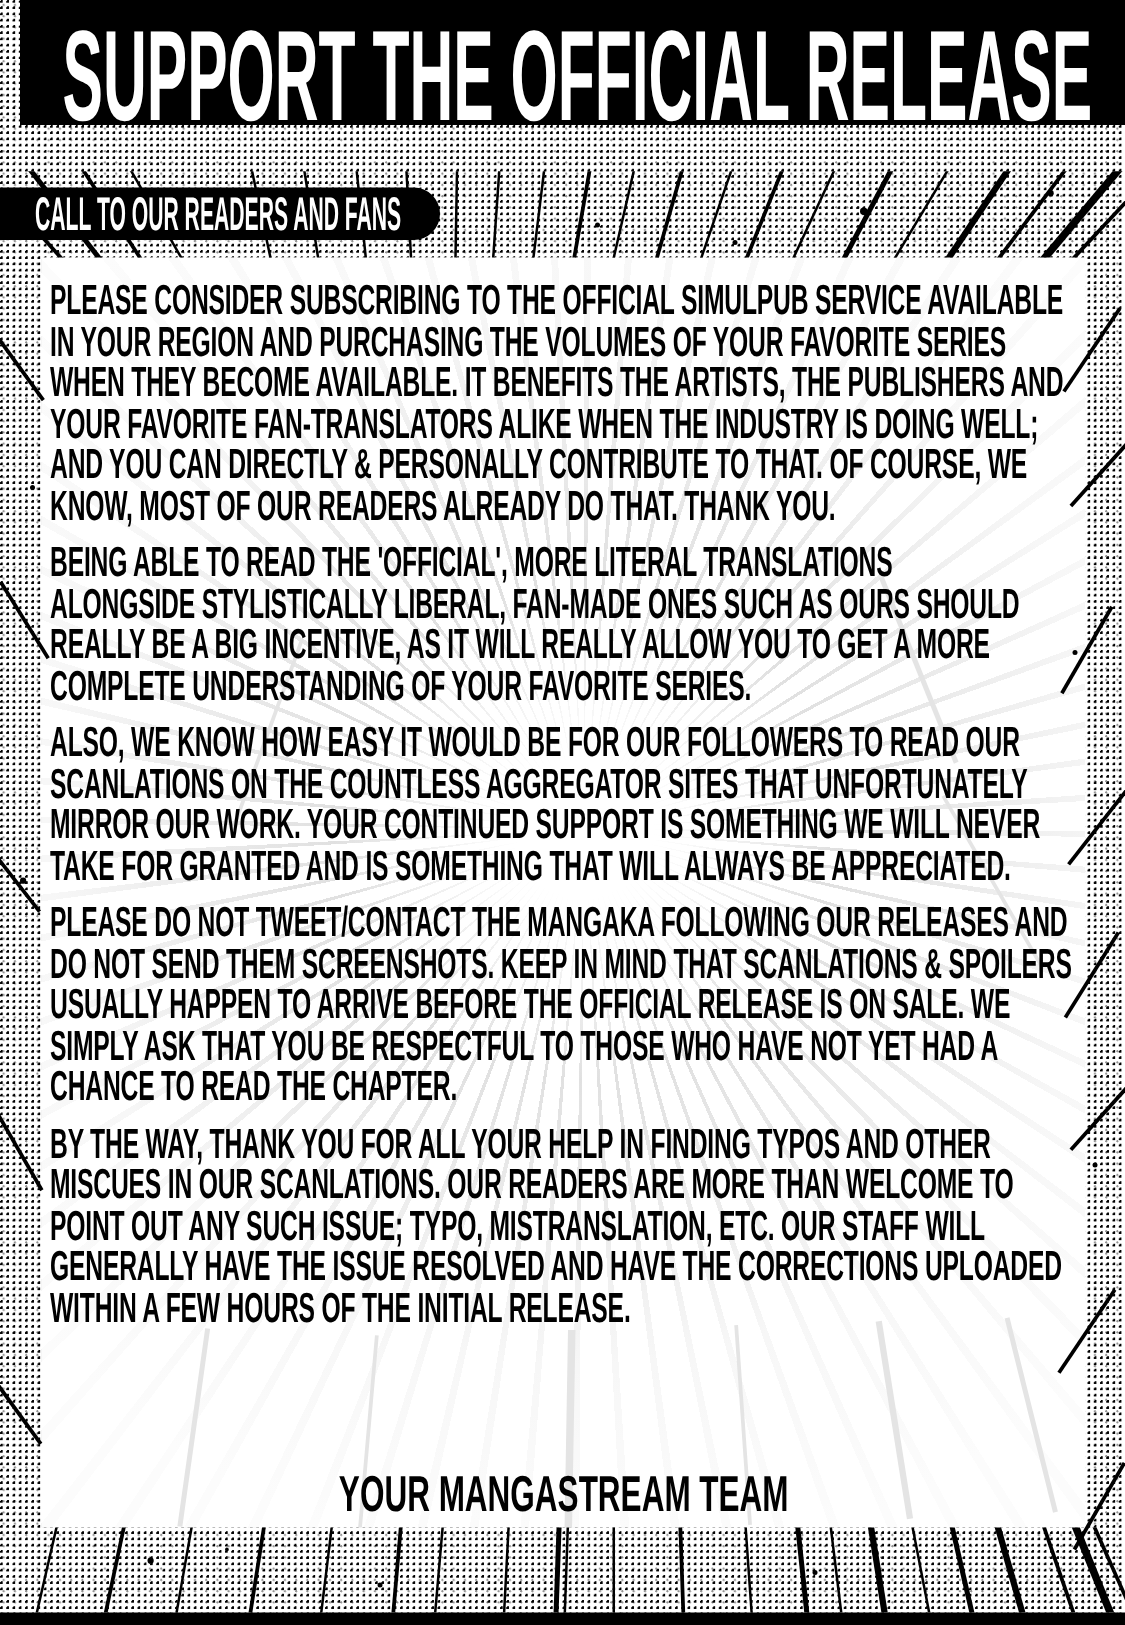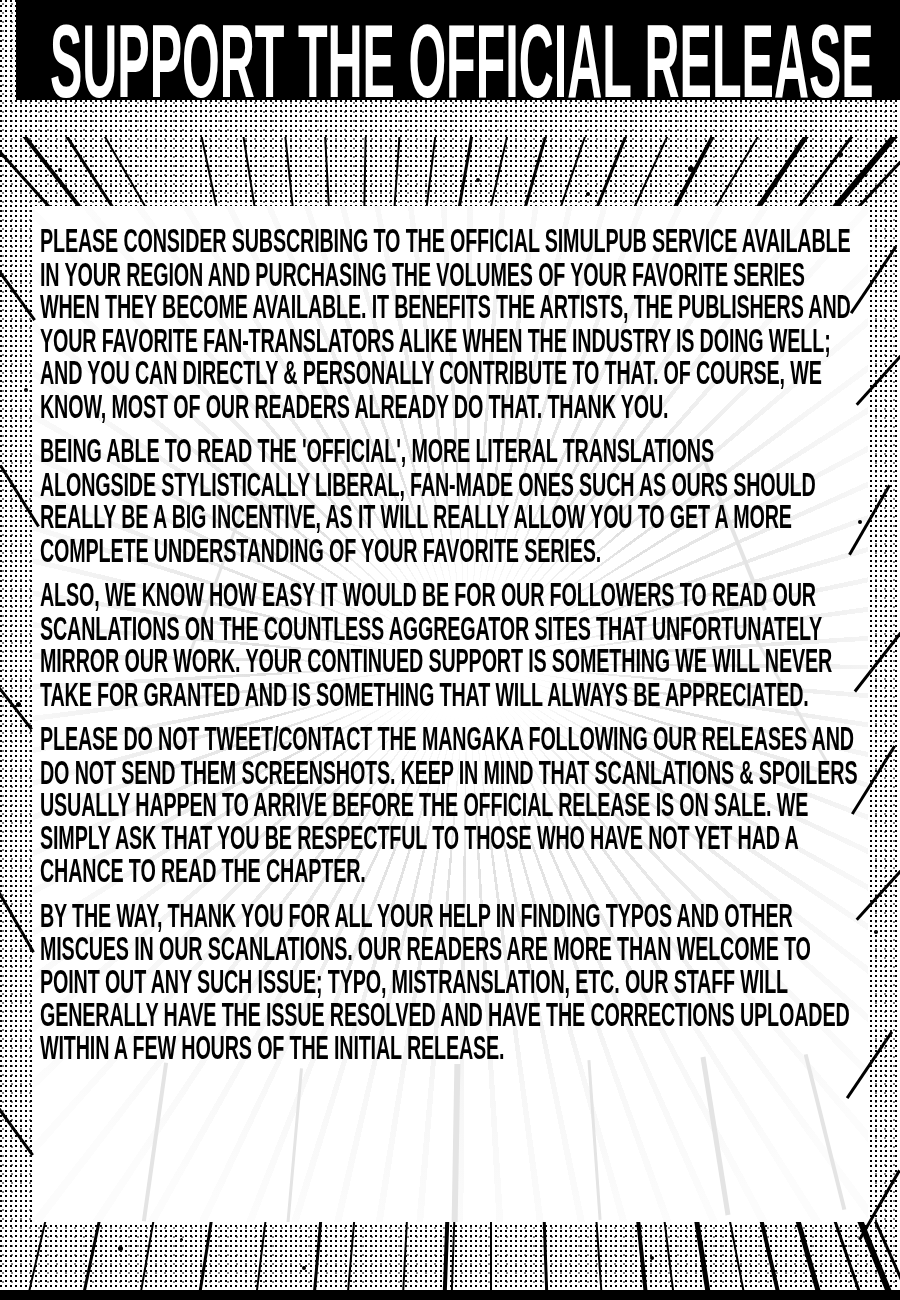--- a/index.html
+++ b/index.html
@@ -193,27 +193,33 @@
         <div class="gline" style="left: 180px; top: 300px; width: 3px; height: 160px; transform: rotate(20deg);"></div>
         <div class="gline" style="left: 700px; top: 250px; width: 4px; height: 160px; transform: rotate(-22deg);"></div>
         <div class="gline" style="left: 760px; top: 420px; width: 3px; height: 160px; transform: rotate(-30deg);"></div>
       </div>
   </div>
 
   <div class="header-band">
     <span class="title">SUPPORT THE OFFICIAL RELEASE</span>
   </div>
 
+  <div class="pill">
+    <span class="pill-text">CALL TO OUR READERS AND FANS</span>
+  </div>
 
   <div class="bodytext">
     <p>PLEASE CONSIDER SUBSCRIBING TO THE OFFICIAL SIMULPUB SERVICE AVAILABLE IN YOUR REGION AND PURCHASING THE VOLUMES OF YOUR FAVORITE SERIES WHEN THEY BECOME AVAILABLE. IT BENEFITS THE ARTISTS, THE PUBLISHERS AND YOUR FAVORITE FAN-TRANSLATORS ALIKE WHEN THE INDUSTRY IS DOING WELL; AND YOU CAN DIRECTLY &amp; PERSONALLY CONTRIBUTE TO THAT. OF COURSE, WE KNOW, MOST OF OUR READERS ALREADY DO THAT. THANK YOU.</p>
     <p>BEING ABLE TO READ THE 'OFFICIAL', MORE LITERAL TRANSLATIONS
 ALONGSIDE STYLISTICALLY LIBERAL, FAN-MADE ONES SUCH AS OURS SHOULD REALLY BE A BIG INCENTIVE, AS IT WILL REALLY ALLOW YOU TO GET A MORE COMPLETE UNDERSTANDING OF YOUR FAVORITE SERIES.</p>
     <p>ALSO, WE KNOW HOW EASY IT WOULD BE FOR OUR FOLLOWERS TO READ OUR SCANLATIONS ON THE COUNTLESS AGGREGATOR SITES THAT UNFORTUNATELY MIRROR OUR WORK. YOUR CONTINUED SUPPORT IS SOMETHING WE WILL NEVER TAKE FOR GRANTED AND IS SOMETHING THAT WILL ALWAYS BE APPRECIATED.</p>
     <p>PLEASE DO NOT TWEET/CONTACT THE MANGAKA FOLLOWING OUR RELEASES AND DO NOT SEND THEM SCREENSHOTS. KEEP IN MIND THAT SCANLATIONS &amp; SPOILERS USUALLY HAPPEN TO ARRIVE BEFORE THE OFFICIAL RELEASE IS ON SALE. WE SIMPLY ASK THAT YOU BE RESPECTFUL TO THOSE WHO HAVE NOT YET HAD A CHANCE TO READ THE CHAPTER.</p>
     <p>BY THE WAY, THANK YOU FOR ALL YOUR HELP IN FINDING TYPOS AND OTHER MISCUES IN OUR SCANLATIONS. OUR READERS ARE MORE THAN WELCOME TO POINT OUT ANY SUCH ISSUE; TYPO, MISTRANSLATION, ETC. OUR STAFF WILL GENERALLY HAVE THE ISSUE RESOLVED AND HAVE THE CORRECTIONS UPLOADED WITHIN A FEW HOURS OF THE INITIAL RELEASE.</p>
   </div>
 
 
+  <div class="team-row">
+    <span class="team-text">YOUR MANGASTREAM TEAM</span>
+  </div>
 
   <div class="bottom-strip"></div>
 
 </div>
 
 </body></html>

